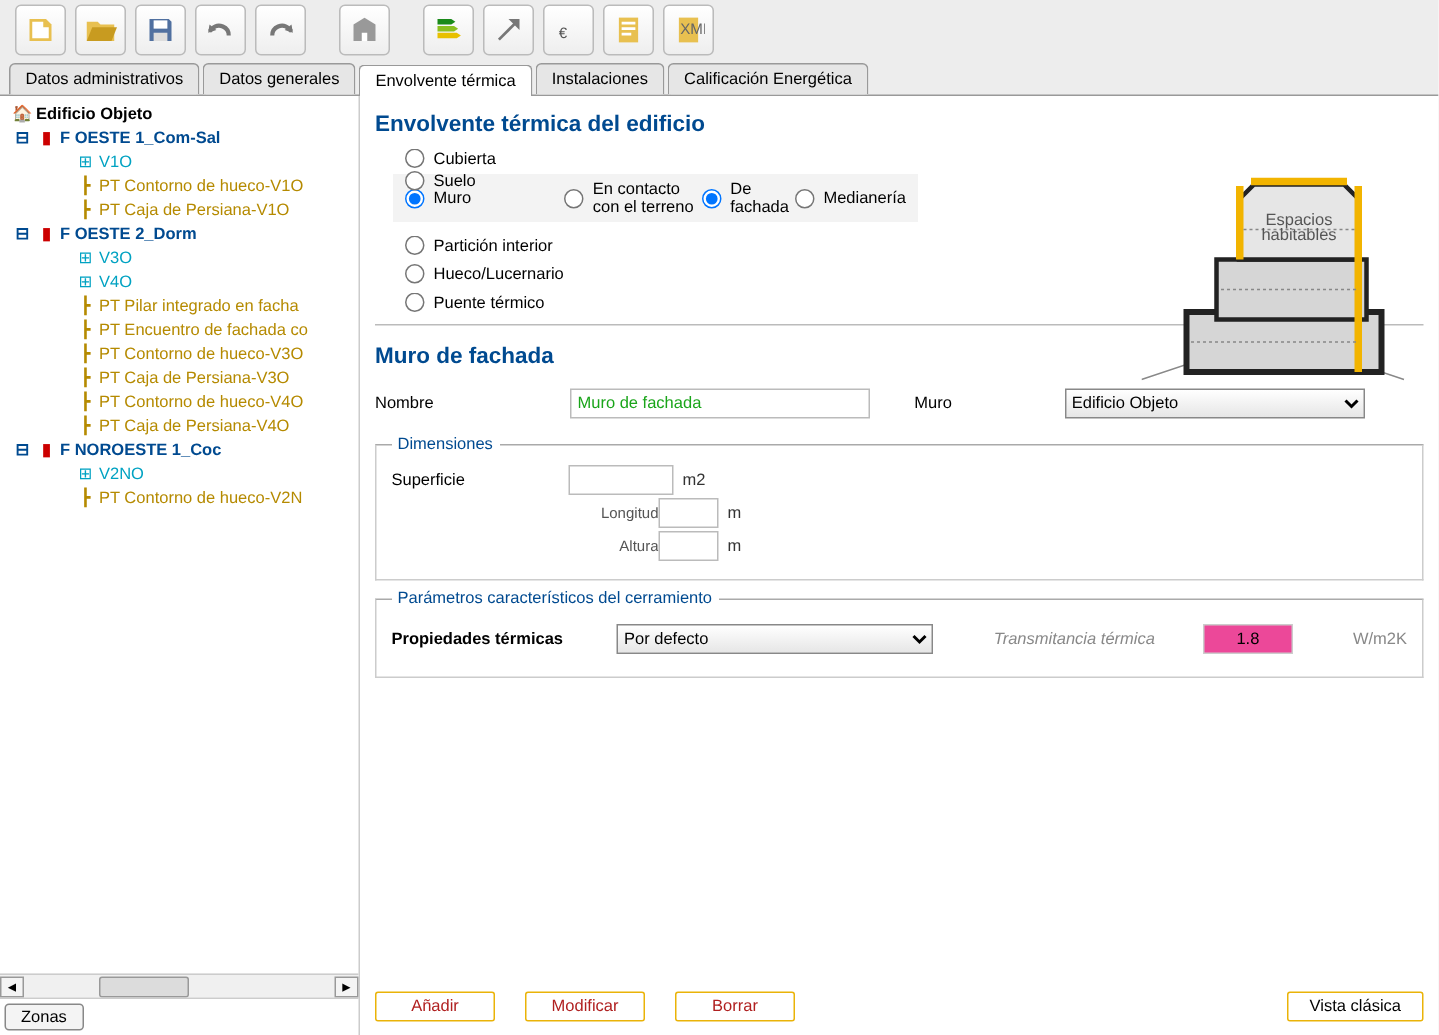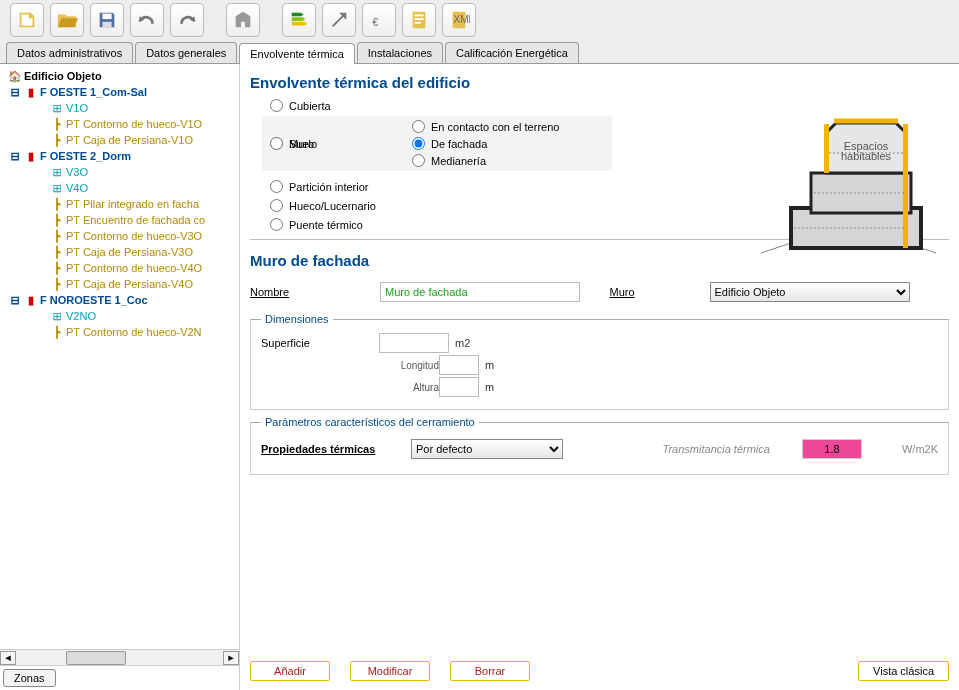--- a/index.html
+++ b/index.html
@@ -27,21 +27,21 @@
   .zonas-bar button { padding:2px 10px; border:1px solid #888; background:#f4f4f4; border-radius:3px;}
   .main { flex:1; background:#fff; padding:6px 10px 4px 10px; position:relative; display:flex; flex-direction:column; overflow:hidden;}
   h1.sec   { color:#004a90; font-size:15px; font-weight:bold; margin:4px 0 8px 0;}
   .radio-group { display:flex; flex-direction:column; gap:6px; padding-left:20px; }
   .radio { display:flex; align-items:center; gap:6px; cursor:pointer;}
   .radio input { margin:0; }
   .subblock { background:#f3f3f3; padding:4px 8px; border-radius:0;}
   .diagram { position:absolute; right:8px; top:4px; width:190px; height:200px; }
   .hr { border:0; border-top:1px solid #bbb; margin:8px 0;}
   .form-row { display:flex; align-items:center; margin:5px 0;}
-  .form-row label.lbl { width:130px;text-decoration:underline; }
+  .form-row label.lbl { width:130px; }
   .txt { border:1px solid #bbb; height:20px; padding:0 4px; background:#fff;}
   .txt.name-field { color:#1aa51a;}
   .small { width:40px;}
   .unit { margin-left:6px; color:#333;}
   fieldset.fs { border:1px solid #ccc; border-top-color:#aaa; margin:6px 0 0 0; padding:6px 10px 10px 10px;}
   fieldset.fs legend { color:#004a90; padding:0 4px;}
   .twocol { display:flex; gap:20px;}
   .col { flex:1;}
   select.dd { border:1px solid #888; height:20px; background:linear-gradient(#fff,#e6e6e6); width:200px;}
   .readonly { background:#ec4899; border:1px solid #ccc; width:60px; text-align:center;}
@@ -254,21 +254,21 @@
         <label class="radio">
             <input type="radio" name="envtype" style="">
             <span>Cubierta</span>
           </label>
 
         <div class="subblock" style="margin:-2px -8px; padding-left:8px; width:350px; display:flex;">
           <label class="radio" style="width:142px;">
               <input type="radio" name="envtype" checked="" style="">
               <span>Muro</span>
             </label>
-          <div style="display:flex; flex-direction:column; gap:4px;">
+          <div style="display:flex; gap:4px;">
             <label class="radio">
                 <input type="radio" name="wallsub" style="">
                 <span>En contacto con el terreno</span>
               </label>
             <label class="radio">
                 <input type="radio" name="wallsub" checked="" style="">
                 <span>De fachada</span>
               </label>
             <label class="radio">
                 <input type="radio" name="wallsub" style="">
@@ -338,21 +338,21 @@
             <span class="unit">m</span>
           </div>
         </fieldset>
       </div>
     </div>
 
     <fieldset class="fs">
       <legend>Parámetros característicos del cerramiento</legend>
       <div class="form-row">
         <label class="lbl" style="font-weight:bold; width:150px;">Propiedades térmicas</label>
-        <select class="dd" style="width:152px;"><option>Por defecto</option></select>
+        <select class="dd" style="width:211px;"><option>Por defecto</option></select>
         <span style="flex:1;"></span>
         <span style="color:#888; font-style:italic; margin-right:32px;">Transmitancia térmica</span>
         <input class="txt readonly" readonly="" value="1.8" style="">
         <span class="unit" style="color:#888;margin-left:40px;">W/m2K</span>
       </div>
     </fieldset>
 
     <div class="bottom">
       <button class="btn">Añadir</button>
       <button class="btn">Modificar</button>

